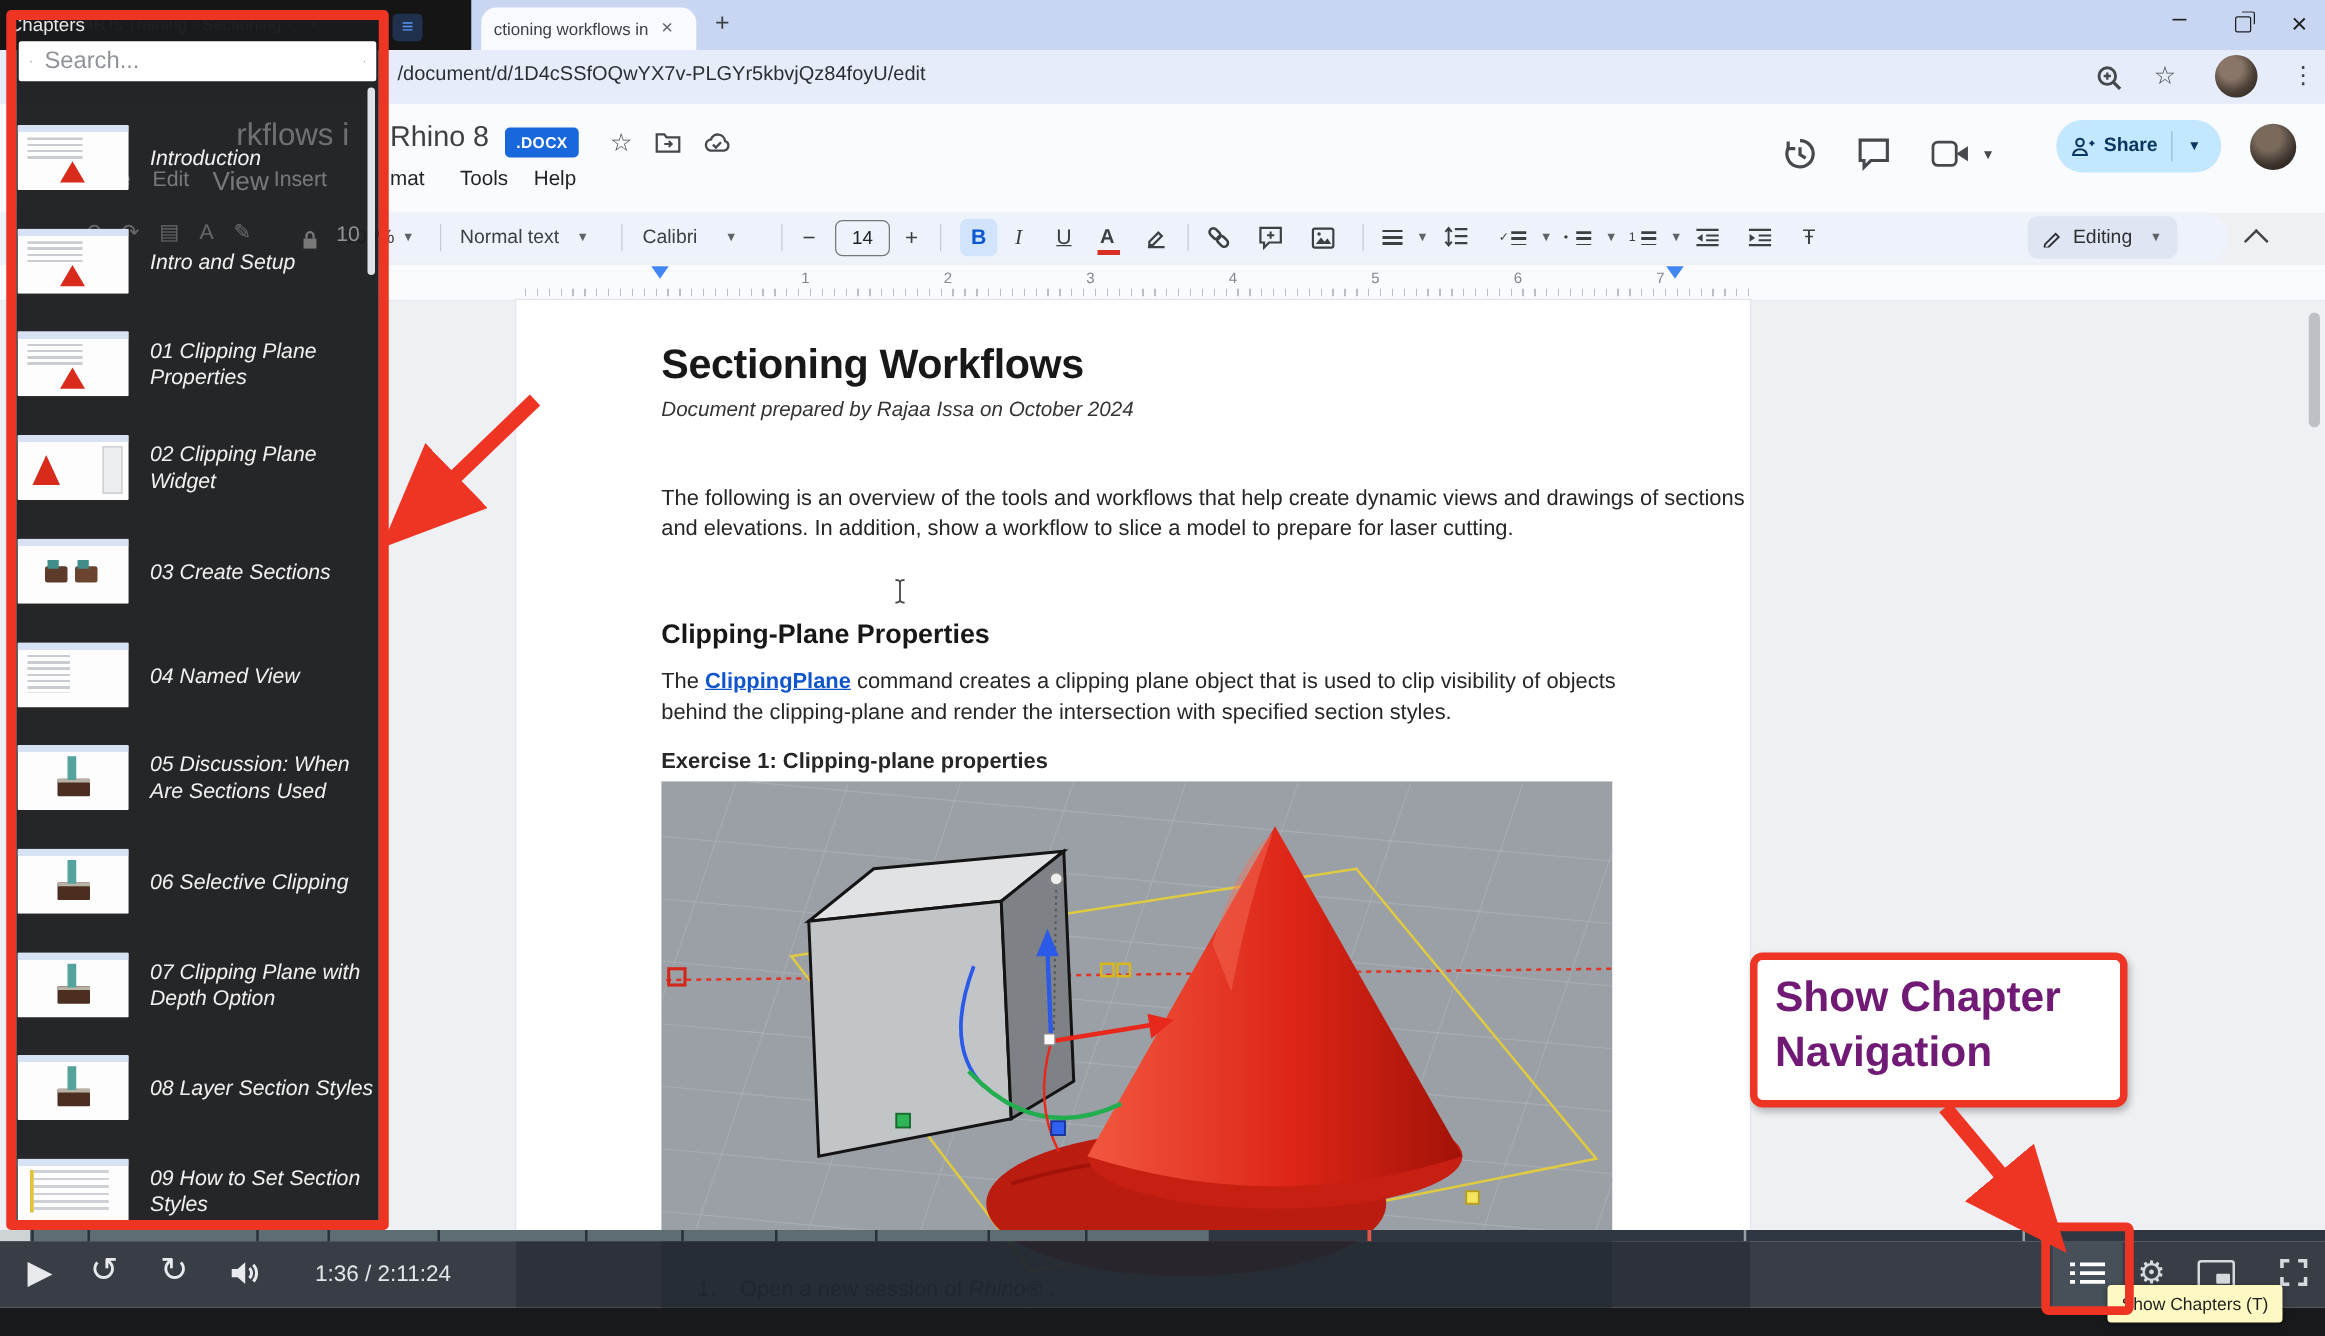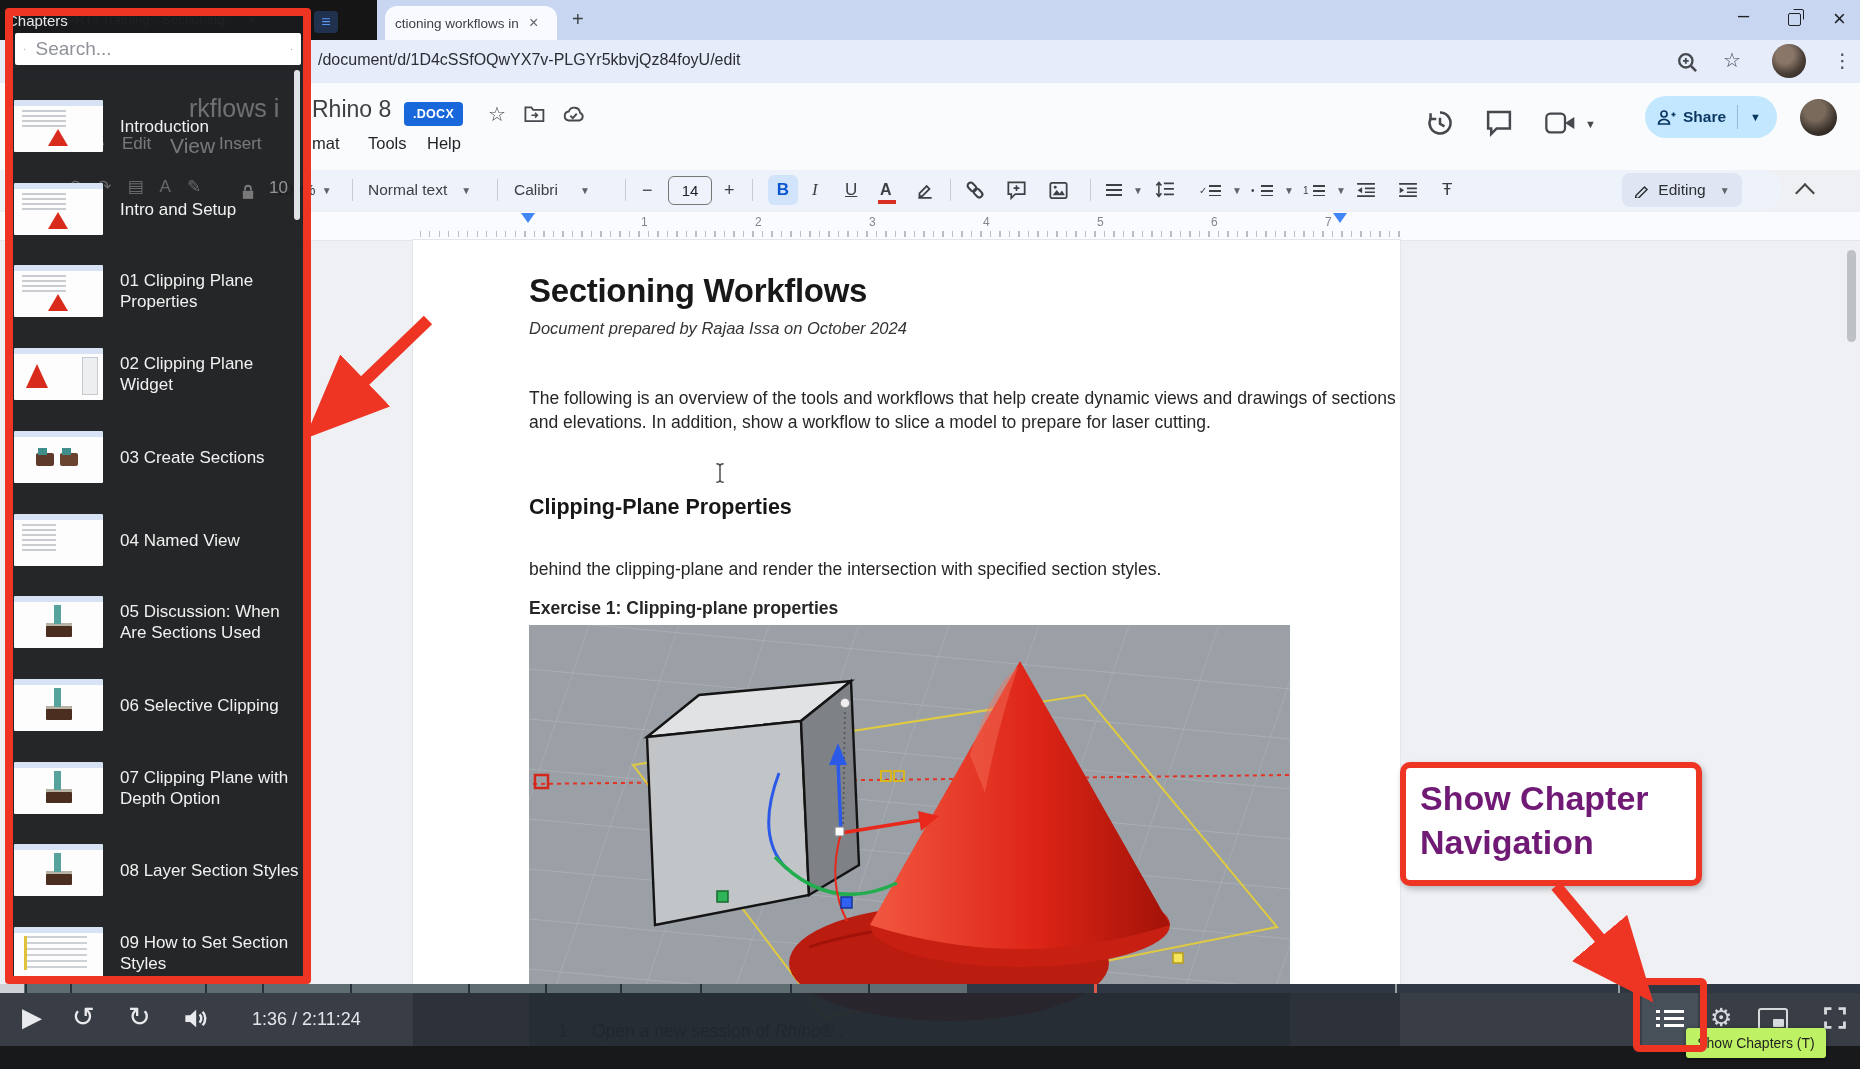--- a/index.html
+++ b/index.html
@@ -96,34 +96,34 @@
   .pbtn{color:#e8eaed;}
   .play{left:22px;top:1002px;font-size:26px;}
   .rew{left:72px;top:1001px;font-size:27px;}
   .fwd{left:128px;top:1001px;font-size:27px;}
   .ptime{left:252px;top:1009px;font-size:18px;color:#e3e6e9;z-index:41;}
   .chapters-btn{left:1642px;top:993px;width:56px;height:53px;background:#474f58;display:flex;
     align-items:center;justify-content:center;z-index:41;}
   .gear{left:1710px;top:1003px;font-size:25px;color:#d7dadd;z-index:41;}
   .pip{left:1758px;top:1008px;width:26px;height:19px;border:2.2px solid #d7dadd;border-radius:3px;z-index:41;}
   .pip::after{content:"";position:absolute;right:2px;bottom:2px;width:11px;height:8px;background:#d7dadd;border-radius:1px;}
-  .tooltip{left:1686px;top:1028px;width:140px;height:30px;background:#bef264;border-radius:3px;z-index:42;
+  .tooltip{left:1686px;top:1028px;width:140px;height:30px;background:#fef9c3;border-radius:3px;z-index:42;
     box-shadow:0 1px 4px rgba(0,0,0,.4);display:flex;align-items:center;justify-content:center;
     font-size:14px;color:#1f1f1f;}
   .dim-list-cover{left:413px;top:993px;width:987px;height:53px;background:rgba(56,63,71,.55);z-index:40;}
   
   .panel-header{left:7px;top:12px;font-size:15px;color:#e8e8e8;z-index:51;}
   .panel{left:13px;top:16px;width:290px;height:960px;background:rgba(25,26,28,.95);z-index:50;}
   .ghost{position:absolute;color:rgba(255,255,255,.38);}
   .searchbox{position:absolute;left:2px;top:17px;width:286px;height:32px;background:#fff;border-radius:2px;
     display:flex;align-items:center;padding:0 9px;box-sizing:border-box;gap:8px;}
   .searchbox input{flex:1;border:none;outline:none;font-size:19px;color:#333;background:transparent;
     font-family:"Liberation Sans",sans-serif;}
   .searchbox input::placeholder{color:#8f9399;}
-  .chapter-item{position:absolute;left:0;width:290px;height:80px;display:flex;align-items:center;}
+  .chapter-item{position:absolute;left:0;width:290px;height:80px;display:flex;align-items:center;font-style:italic;}
   .thumb{position:relative;width:89px;height:52px;margin-left:1px;background:#fdfdfd;border-radius:1px;
     overflow:hidden;flex-shrink:0;background-image:linear-gradient(#d7e3f5 0 6px,transparent 6px);}
   .clabel{margin-left:17px;font-size:17px;line-height:21px;color:#f1f1f1;width:180px;}
   .thumb--doc-cone::before{content:"";position:absolute;left:34px;bottom:6px;width:0;height:0;
     border-left:10px solid transparent;border-right:10px solid transparent;border-bottom:17px solid #d82b1c;}
   .thumb--doc-cone::after{content:"";position:absolute;left:8px;top:10px;width:44px;height:18px;
     background:repeating-linear-gradient(#c9ccd0 0 2px,transparent 2px 5px);}
   .thumb--widget::before{content:"";position:absolute;left:12px;top:16px;width:0;height:0;
     border-left:11px solid transparent;border-right:11px solid transparent;border-bottom:24px solid #d82b1c;}
   .thumb--widget::after{content:"";position:absolute;right:5px;top:9px;width:14px;height:36px;
@@ -350,20 +350,23 @@
   <div class="abs scrollbar"></div>
 
   <span class="abs dtitle">Sectioning Workflows</span>
   <span class="abs dby">Document prepared by Rajaa Issa on October 2024</span>
   <span class="abs dp" style="left:529px;top:412px">and elevations. In addition, show a workflow to slice a model to prepare for laser cutting.</span>
   <span class="abs dp" style="left:529px;top:388px">The following is an overview of the tools and workflows that help create dynamic views and drawings of sections</span>
   <svg class="abs ibeam" viewBox="0 0 12 24">
     <path d="M2 2 c2 0 4 .5 4 2.5 c0-2 2-2.5 4-2.5 M6 4 v16 M2 22 c2 0 4-.5 4-2.5 c0 2 2 2.5 4 2.5" fill="none" stroke="#4a4a4a" stroke-width="1.6"></path>
   </svg>
   <span class="abs dh2">Clipping-Plane Properties</span>
+  <span class="abs dp" style="left:529px;top:534px">
+    <span>The </span><span class="dlink" style="color:#1155cc">ClippingPlane</span><span> command creates a clipping plane object that is used to clip visibility of objects</span>
+  </span>
   <span class="abs dp" style="left:529px;top:559px">behind the clipping-plane and render the intersection with specified section styles.</span>
   <span class="abs dp dbold" style="left:529px;top:598px">Exercise 1: Clipping-plane properties</span>
 
   <svg class="abs" style="left:529px;top:625px" width="761" height="440" viewBox="0 0 761 440">
     <defs>
       <linearGradient id="coneG" x1="0" y1="0" x2="1" y2="0">
         <stop offset="0" stop-color="#f25740"></stop>
           <stop offset="0.55" stop-color="#dd2517"></stop>
           <stop offset="1" stop-color="#a31208"></stop>
       </linearGradient>

